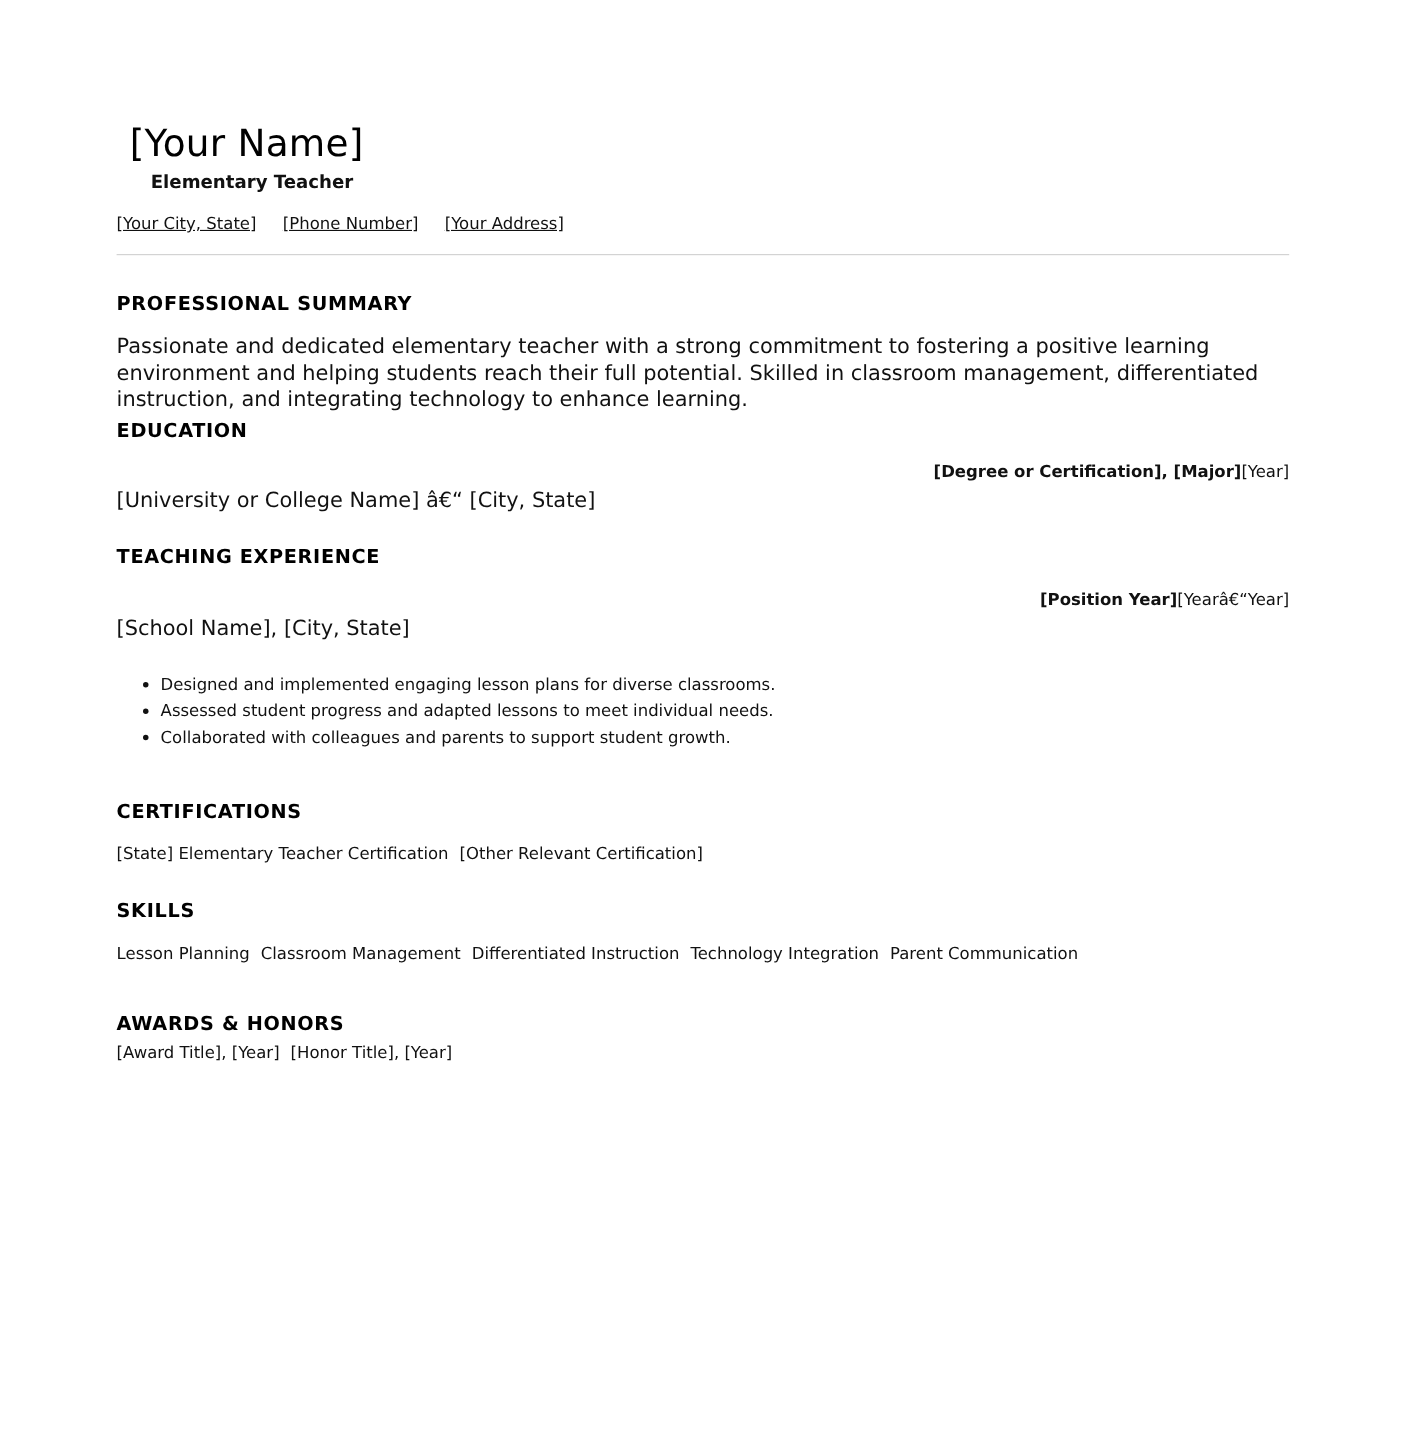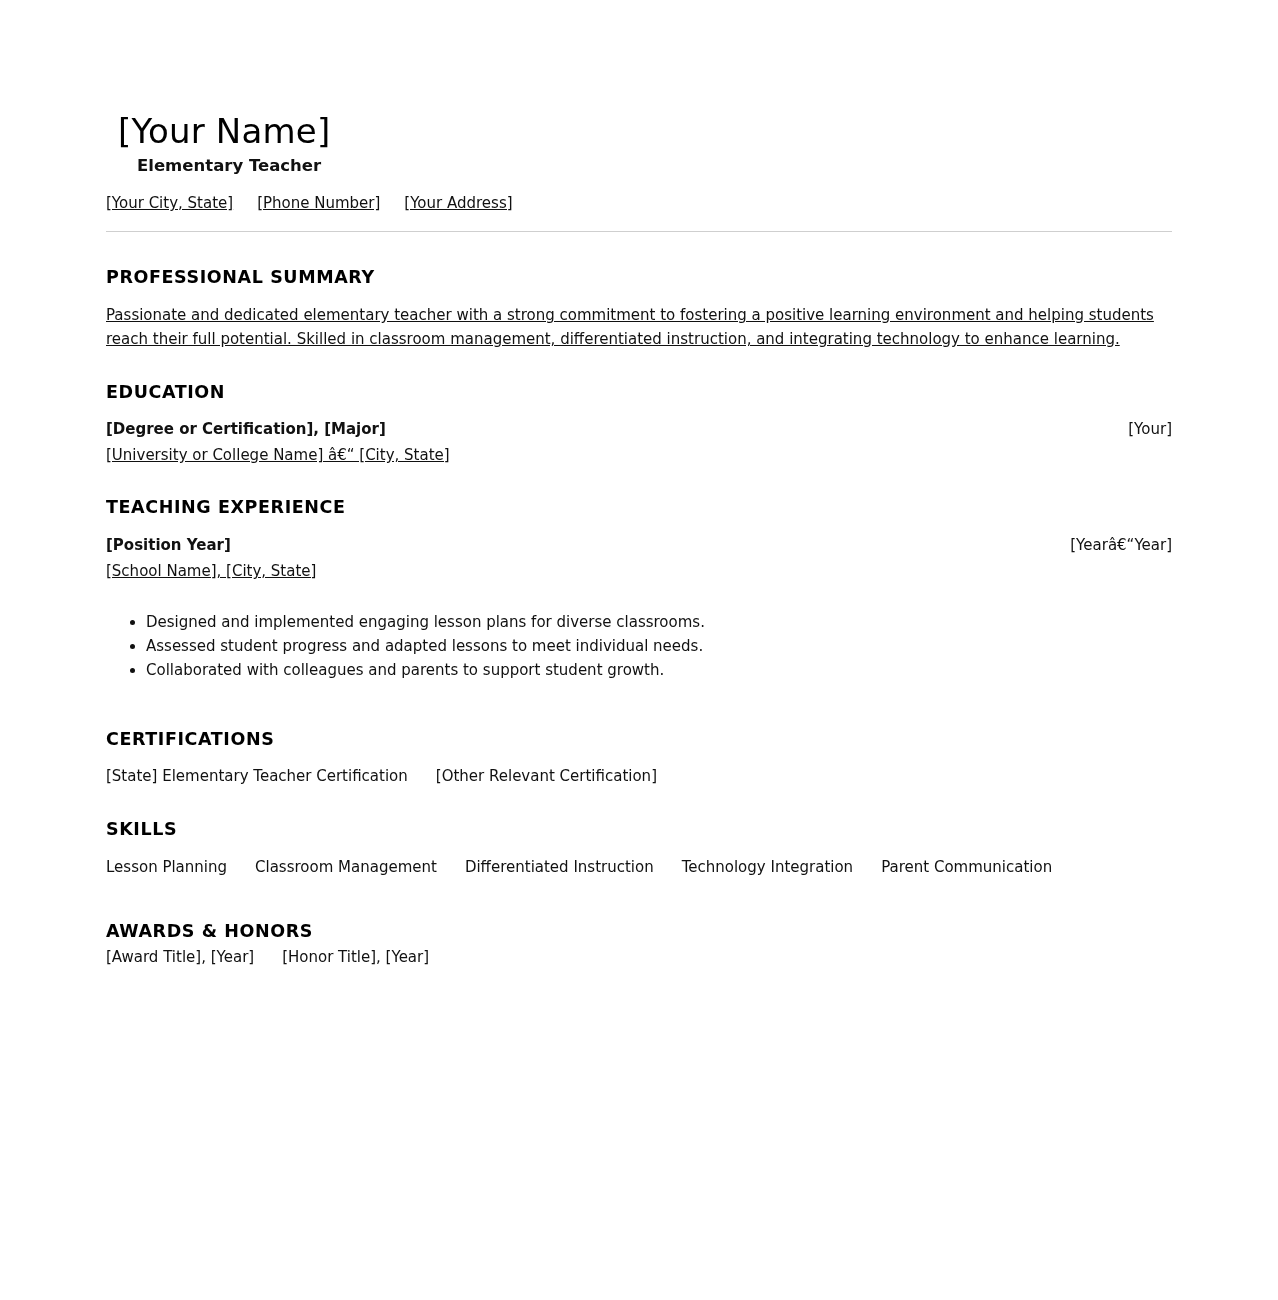--- a/index.html
+++ b/index.html
@@ -7,24 +7,24 @@
     width: 1278px; height: 1300px; overflow: hidden;
     font-family: "DejaVu Sans", "Liberation Sans", sans-serif;
     color: #111111;
   }
   .page { position: absolute; left: 106px; top: 0; width: 1066px; }
   .name { position: absolute; top: 98px; left: 0; margin: 12px; font-size: 34px; font-weight: 500; letter-spacing: 0.2px; line-height: 42px; color: #000; }
   .subtitle { position: absolute; top: 155px; left: 0; font-size: 16.5px; font-weight: bold; line-height: 22px; margin-left: 31px; }
   .contact { position: absolute; top: 193px; left: 0; font-size: 15px; line-height: 20px; display: flex; gap: 24px; white-space: nowrap; text-decoration: underline; }
   .rule { position: absolute; top: 231px; left: 0; width: 1066px; height: 1px; background: #cfcfcf; }
   .section-title { position: absolute; left: 0; margin: 0; font-size: 17.5px; font-weight: bold; letter-spacing: 0.6px; line-height: 24px; color: #000; text-align: center; }
-  .text { position: absolute; left: 0; font-size: 15px; line-height: 24px; text-decoration: underline; }
-  .row { position: absolute; left: 0; width: 1066px; display: flex; justify-content: space-between; font-size: 15px; line-height: 20px; }
+  .text { position: absolute; left: 0; font-size: 19px; line-height: 24px; }
+  .row { position: absolute; left: 0; width: 1066px; display: flex; justify-content: flex-end; font-size: 15px; line-height: 20px; }
   .bold { font-weight: bold; }
-  .inline-list { position: absolute; left: 0; font-size: 15px; line-height: 20px; display: flex; gap: 28px; white-space: nowrap; }
+  .inline-list { position: absolute; left: 0; font-size: 15px; line-height: 20px; display: flex; gap: 10px; white-space: nowrap; }
   ul.bullets { position: absolute; top: 610px; left: 0; margin: 0; padding-left: 40px; font-size: 15px; line-height: 24px; }
   ul.bullets li { padding-left: 0; }
 </style>
 </head>
 <body>
 
 <div class="page">
 
   <h1 class="name">[Your Name]</h1>
   <div class="subtitle">Elementary Teacher</div>
@@ -34,21 +34,21 @@
     <span>[Your Address]</span>
   </div>
   <div class="rule"></div>
 
   <h2 class="section-title" style="top:265px">PROFESSIONAL SUMMARY</h2>
   <div class="text" style="top:303px; width:1066px;">Passionate and dedicated elementary teacher with a strong commitment to fostering a positive learning environment and helping students reach their full potential. Skilled in classroom management, differentiated instruction, and integrating technology to enhance learning.</div>
 
   <h2 class="section-title" style="top:380px">EDUCATION</h2>
   <div class="row" style="top:419px">
     <span class="bold">[Degree or Certification], [Major]</span>
-    <span>[Your]</span>
+    <span>[Year]</span>
   </div>
   <div class="text" style="top:443px">[University or College Name] â€“ [City, State]</div>
 
   <h2 class="section-title" style="top:495px">TEACHING EXPERIENCE</h2>
   <div class="row" style="top:535px">
     <span class="bold">[Position Year]</span>
     <span>[Yearâ€“Year]</span>
   </div>
   <div class="text" style="top:559px">[School Name], [City, State]</div>
   <ul class="bullets">

